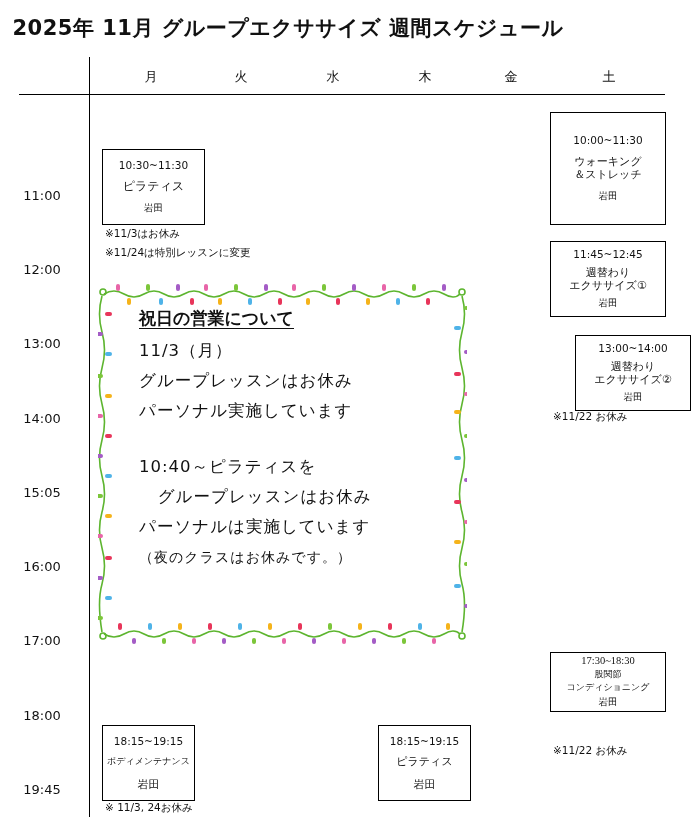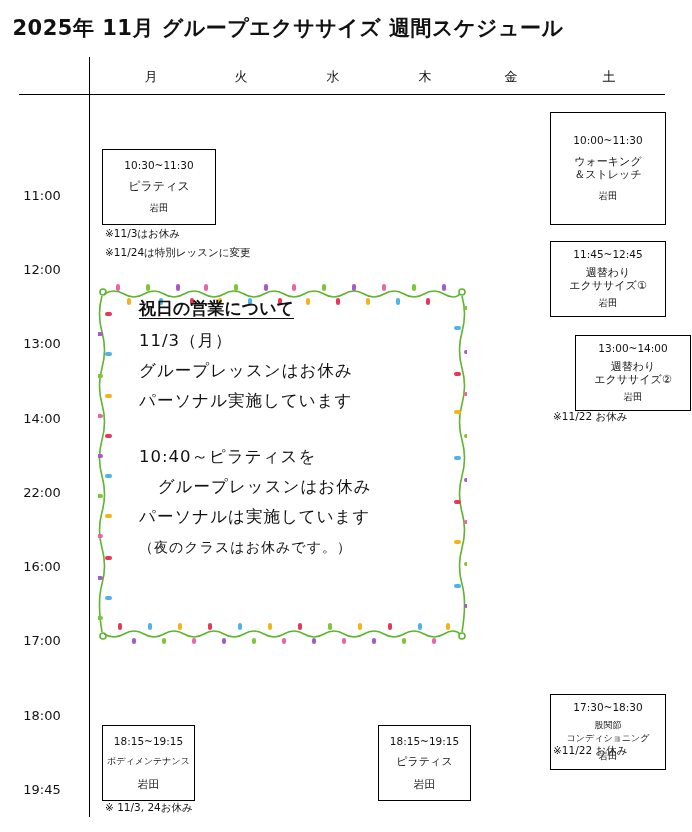--- a/index.html
+++ b/index.html
@@ -14,21 +14,21 @@
   .box { border: 1px solid #000; box-sizing: border-box; text-align: center; background: #fff;
          display: flex; flex-direction: column; align-items: center; justify-content: space-evenly; }
   .box .t { font-size: 10.5px; }
   .box .n { font-size: 11px; line-height: 13px; white-space: pre-line; }
   .box .n.big { font-size: 12px; }
   .box .n.small { font-size: 9px; }
   .box .i { font-size: 9.5px; }
   .box .i.big { font-size: 11px; }
   .note { font-size: 10.5px; white-space: nowrap; }
   .frame { left: 98px; top: 284px; width: 369px; height: 360px; }
-  .notice { left: 139px; top: 297px; width: 320px; }
+  .notice { left: 139px; top: 307px; width: 320px; }
   .notice .h { font-size: 17px; font-weight: bold; text-decoration: underline; text-underline-offset: 4px; margin-bottom: 6px; }
   .notice .l { font-size: 16.5px; line-height: 30px; white-space: pre; letter-spacing: 1px; }
   .notice .l.sm { font-size: 14px; line-height: 30px; }
   .notice .gap { height: 26px; }
 </style>
 </head>
 <body>
 
 <div class="abs title">2025年 11月  グループエクササイズ  週間スケジュール</div>
 
@@ -39,27 +39,27 @@
 <div class="abs day" style="left:221px">火</div>
 <div class="abs day" style="left:313px">水</div>
 <div class="abs day" style="left:405px">木</div>
 <div class="abs day" style="left:491px">金</div>
 <div class="abs day" style="left:589px">土</div>
 
 <div class="abs time" style="top:188px">11:00</div>
 <div class="abs time" style="top:262px">12:00</div>
 <div class="abs time" style="top:336px">13:00</div>
 <div class="abs time" style="top:411px">14:00</div>
-<div class="abs time" style="top:485px">22:00</div>
+<div class="abs time" style="top:485px">15:05</div>
 <div class="abs time" style="top:559px">16:00</div>
 <div class="abs time" style="top:633px">17:00</div>
 <div class="abs time" style="top:708px">18:00</div>
 <div class="abs time" style="top:782px">19:45</div>
 
-<div class="abs box" style="left:102px; top:149px; width:114px; height:76px;">
+<div class="abs box" style="left:102px; top:149px; width:103px; height:76px;">
   <span class="t">10:30~11:30</span>
   <span class="n big">ピラティス</span>
   <span class="i">岩田</span>
 </div>
 <div class="abs note" style="left:105px; top:227px;">※11/3はお休み</div>
 <div class="abs note" style="left:105px; top:246px;">※11/24は特別レッスンに変更</div>
 
 <div class="abs box" style="left:550px; top:112px; width:116px; height:113px; justify-content:center; gap:9px;">
   <span class="t">10:00~11:30</span>
   <span class="n">ウォーキング
@@ -75,21 +75,21 @@
 </div>
 
 <div class="abs box" style="left:550px; top:335px; width:116px; height:76px;margin-left:25px;">
   <span class="t">13:00~14:00</span>
   <span class="n">週替わり
 エクササイズ②</span>
   <span class="i">岩田</span>
 </div>
 <div class="abs note" style="left:553px; top:410px;">※11/22  お休み</div>
 
-<div class="abs box" style="left:550px; top:694px; width:116px; height:76px;">
+<div class="abs box" style="left:550px; top:652px; width:116px; height:60px;font-family:Liberation Serif, serif;">
   <span class="t">17:30~18:30</span>
   <span class="n small">股関節
 コンディショニング</span>
   <span class="i">岩田</span>
 </div>
 <div class="abs note" style="left:553px; top:744px;">※11/22  お休み</div>
 
 <div class="abs box" style="left:102px; top:725px; width:93px; height:76px;">
   <span class="t">18:15~19:15</span>
   <span class="n small">ボディメンテナンス</span>

